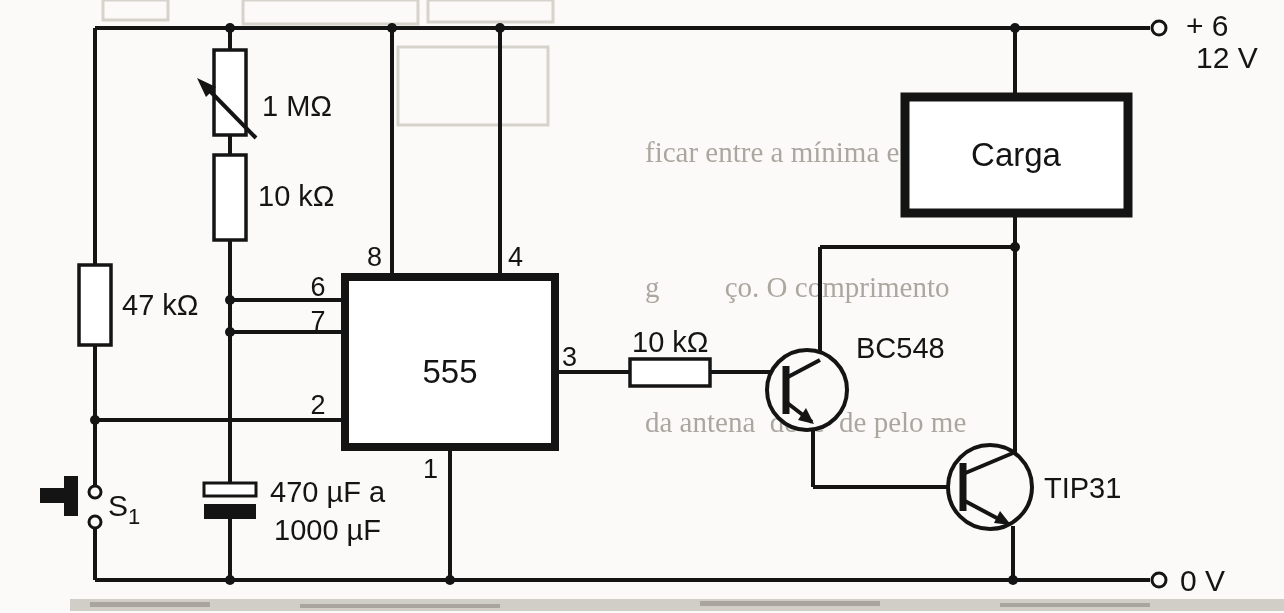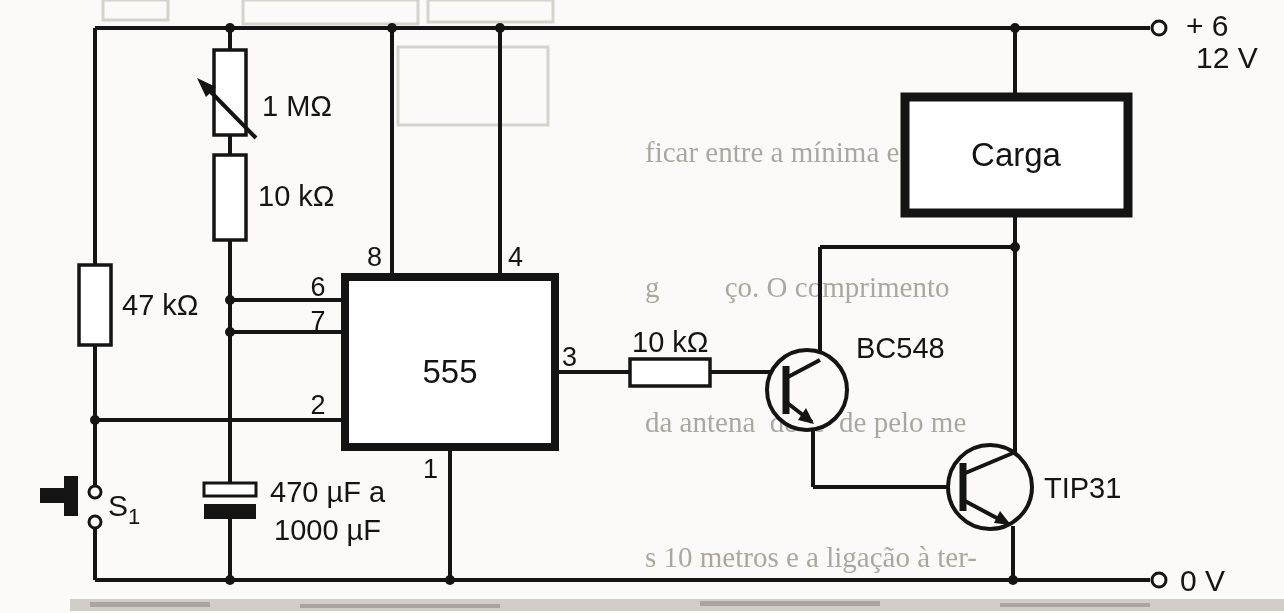--- a/index.html
+++ b/index.html
@@ -36,21 +36,20 @@
 </style>
 </head>
 <body>
 
 <div class="page">
 
   <div class="bg-text">
     <div>ficar entre a mínima e quadra-</div>
     <div>g         ço. O comprimento</div>
     <div>da antena  deve  de pelo me</div>
-    <div>s 10 metros e a ligação à ter-</div>
     
     
   </div>
 
   <svg class="circuit" width="1284" height="613" viewBox="0 0 1284 613">
 
     <g stroke="#d2cfc8" fill="none" stroke-width="3" opacity="0.9">
       <rect x="103" y="0" width="65" height="20"></rect>
       <rect x="243" y="0" width="175" height="24"></rect>
       <rect x="428" y="0" width="125" height="22"></rect>

